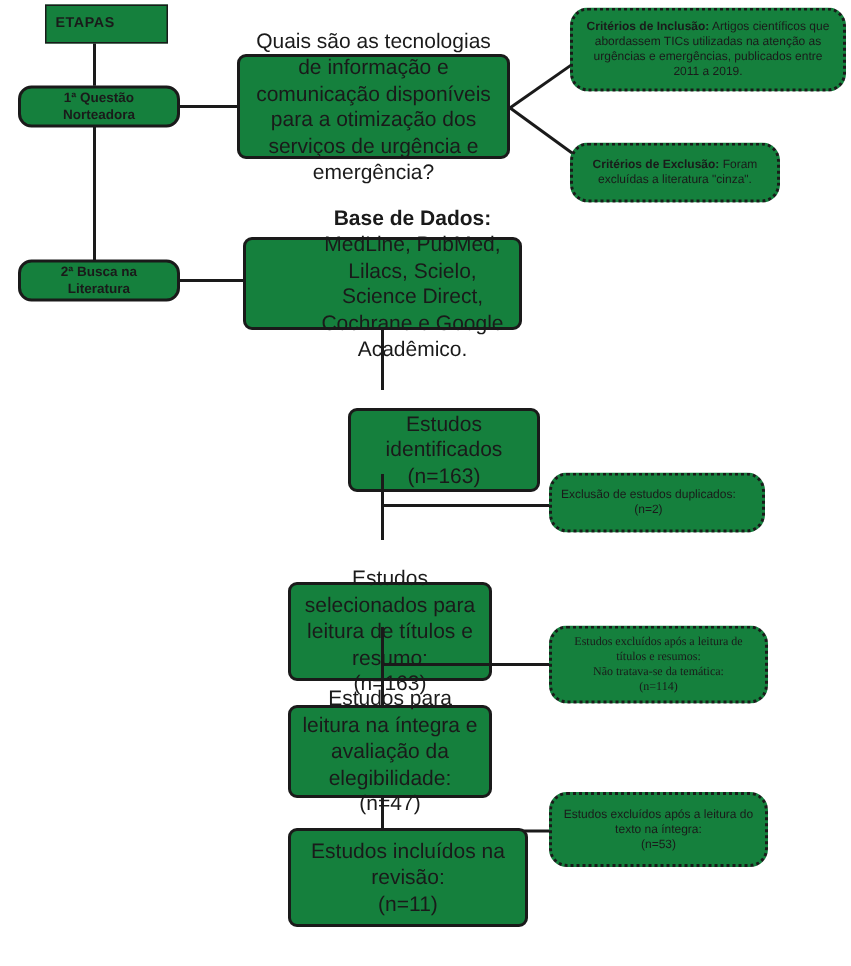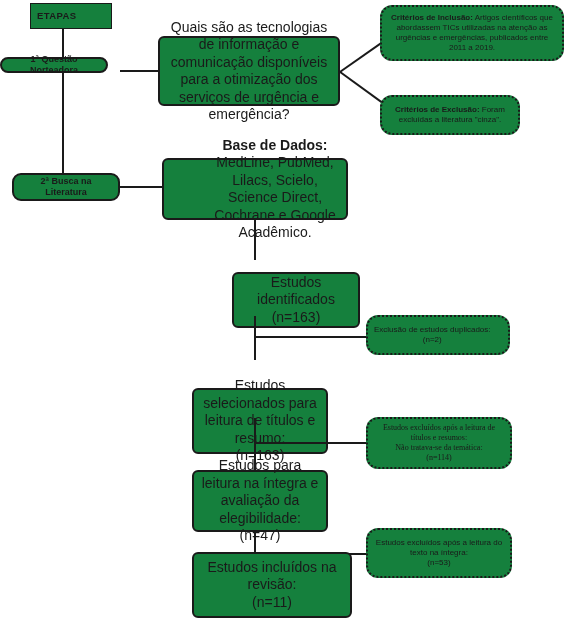--- a/index.html
+++ b/index.html
@@ -83,21 +83,21 @@
 
 <div id="page">
 
   <div class="node rect-sharp" style="left:30px; top:3px; width:82px; height:26px;">
     <span class="txt">ETAPAS</span>
   </div>
 
   <div class="ln ln-thin-v" style="left:62px; top:29px; height:28px;"></div>
   <div class="ln ln-thin-v" style="left:62px; top:57px; height:130px;"></div>
 
-  <div class="node stage" style="left:0; top:57px; width:108px; height:16px;">
+  <div class="node stage" style="left:12px; top:57px; width:108px; height:28px;">
     <span class="txt">1ª Questão Norteadora</span>
   </div>
 
   <div class="ln ln-h" style="left:120px; top:70px; width:38px;"></div>
 
   <div class="node main-box" style="left:158px; top:36px; width:182px; height:70px;">
     <span class="txt">Quais são as tecnologias de informação e comunicação disponíveis para a otimização dos serviços de urgência e emergência?</span>
   </div>
 
   <div class="diag" style="left:340px; top:71px; width:56px; transform: rotate(-35deg);"></div>

